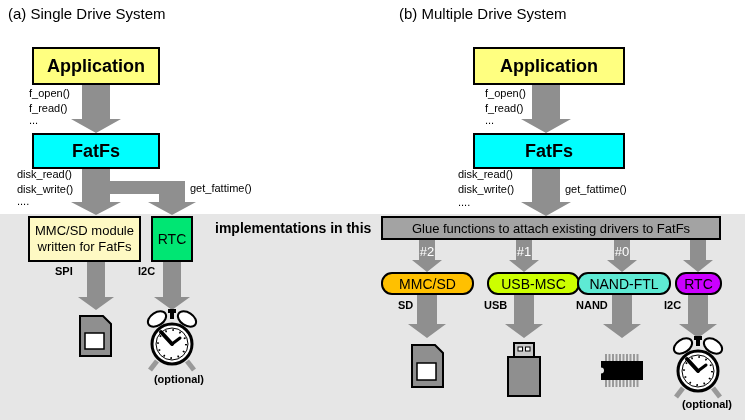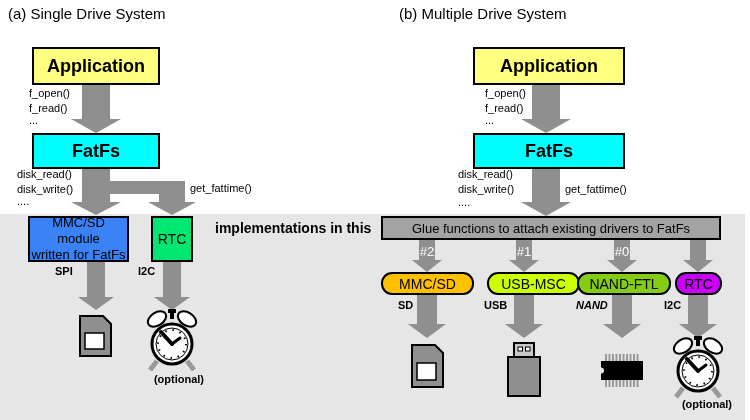--- a/index.html
+++ b/index.html
@@ -58,21 +58,21 @@
   <div class="lbl" style="left:29px;top:102px;">f_read()</div>
   <div class="lbl" style="left:29px;top:114px;">...</div>
 
   <div class="box bigtext" style="left: 32px; top: 133px; width: 128px; height: 36px; background-color: rgb(0, 255, 255);">FatFs</div>
 
   <div class="lbl" style="left:17px;top:168px;">disk_read()</div>
   <div class="lbl" style="left:17px;top:183px;">disk_write()</div>
   <div class="lbl" style="left:17px;top:195px;">....</div>
   <div class="lbl" style="left:190px;top:182px;">get_fattime()</div>
 
-  <div class="box" style="left: 28px; top: 216px; width: 101px; height: 46px; background-color: #3b82f6;">
+  <div class="box" style="left: 28px; top: 216px; width: 113px; height: 46px; background-color: #fef9c3;">
     <span class="boxline">MMC/SD module</span>
     <span class="boxline">written for FatFs</span>
   </div>
   <div class="box" style="left: 151px; top: 216px; width: 42px; height: 46px; font-size: 14px; background-color: rgb(0, 230, 115);">RTC</div>
 
   <div class="note" style="left:215px;top:220px;">
     <span style="display:block">implementations in this</span>
   </div>
 
   <div class="lbl bold" style="left:55px;top:265px;">SPI</div>
@@ -115,26 +115,26 @@
   <div class="lbl" style="left:565px;top:183px;">get_fattime()</div>
 
   <div class="box gluetext" style="left: 381px; top: 216px; width: 340px; height: 24px; background-color: #a3a3a3;">Glue functions to attach existing drivers to FatFs</div>
 
   <div class="drvnum" style="left:407px;top:244px;">#2</div>
   <div class="drvnum" style="left:504px;top:244px;">#1</div>
   <div class="drvnum" style="left:602px;top:244px;">#0</div>
 
   <div class="box drvtext" style="left: 381px; top: 272px; width: 93px; height: 23px; background-color: rgb(255, 192, 0);">MMC/SD</div>
   <div class="box drvtext" style="left: 479px; top: 272px; width: 93px; height: 23px; background-color: rgb(204, 255, 0); margin-left: 8px;">USB-MSC</div>
-  <div class="box drvtext" style="left: 577px; top: 272px; width: 94px; height: 23px; background-color: #84cc16;">NAND-FTL</div>
+  <div class="box drvtext" style="left: 577px; top: 272px; width: 94px; height: 23px; background-color: #5eead4;">NAND-FTL</div>
   <div class="box drvtext" style="left: 675px; top: 272px; width: 47px; height: 23px; background-color: rgb(204, 0, 255);">RTC</div>
 
   <div class="lbl bold" style="left:398px;top:299px;">SD</div>
   <div class="lbl bold" style="left:484px;top:299px;">USB</div>
-  <div class="lbl bold" style="left:576px;top:299px;font-style:italic;">NAND</div>
+  <div class="lbl bold" style="left:576px;top:299px;">NAND</div>
   <div class="lbl bold" style="left:664px;top:299px;">I2C</div>
 
   <svg class="icon" style="left:410px;top:343px;" width="36" height="46" viewBox="0 0 36 46">
     <path d="M2,2 H25 L33,10 V44 H2 Z" fill="#8F8F8F" stroke="#000" stroke-width="2"></path>
     <rect x="7" y="20" width="19" height="17" fill="#fff" stroke="#000" stroke-width="1.5"></rect>
   </svg>
 
   <svg class="icon" style="left:506px;top:341px;" width="36" height="57" viewBox="0 0 36 57">
     <rect x="8" y="2" width="20" height="14" fill="#C8C8C8" stroke="#000" stroke-width="2"></rect>
     <rect x="12" y="6" width="4.5" height="4" fill="#fff" stroke="#000" stroke-width="1"></rect>

